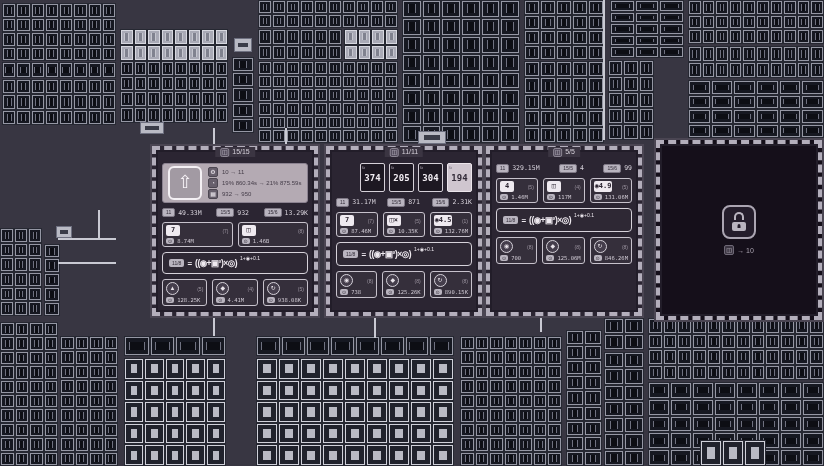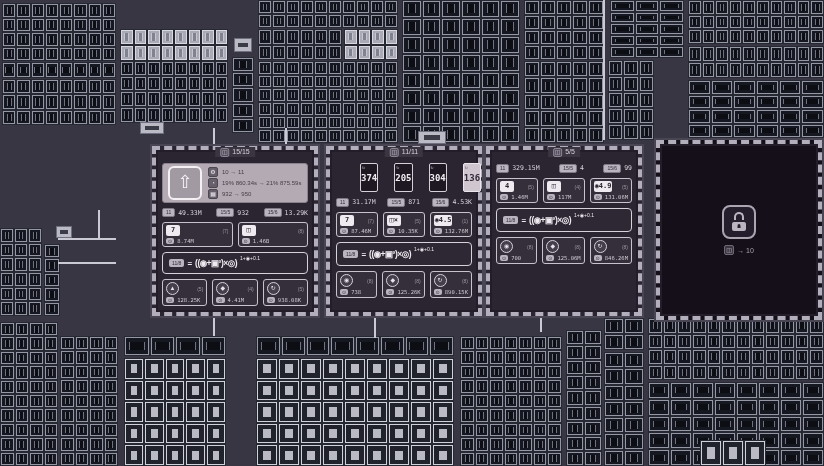--- a/index.html
+++ b/index.html
@@ -32,21 +32,21 @@
   .card{background:#b4aab3;border-radius:3px;border:1px solid #8b8290;display:flex;
         gap:6px;padding:3px 5px;height:40px;box-sizing:border-box;}
   .arrow-btn{width:30px;height:30px;border:2px solid #f4f0f4;border-radius:6px;background:#a29aa3;
         color:#f7f3f7;font-size:18px;line-height:28px;text-align:center;align-self:center;cursor:pointer;}
   .card-rows{flex:1;display:flex;flex-direction:column;justify-content:space-around;}
   .crow{display:flex;align-items:center;gap:4px;}
   .cbadge{width:8px;height:8px;font-size:6px;line-height:8px;text-align:center;color:#efeaf0;
         background:#675f6c;border:1px solid #4d4752;border-radius:2px;flex:none;}
   .ctext{font-size:6px;color:#453d49;white-space:nowrap;}
   
-  .tiles{display:flex;gap:16px;justify-content:space-between;margin-left:24px;}
+  .tiles{display:flex;gap:4px;justify-content:space-between;margin-left:24px;}
   .tile{position:relative;flex:1;height:27px;background:#1d1822;border:1px solid #d5d0d8;
         border-radius:2px;color:#f2edf3;font-family:"DejaVu Sans Mono",monospace;
         font-size:9px;font-weight:bold;display:flex;align-items:center;justify-content:center;cursor:pointer;}
   .tile .fill{position:absolute;left:1px;right:1px;bottom:1px;height:42%;background:#c9c0ca;z-index:0;}
   .tile .tval{position:relative;z-index:1;}
   .tile.hl{background:#cfc6cf;color:#322b38;border-color:#ece6ec;}
   .tile-corner{position:absolute;top:0;left:1px;font-size:5px;color:#8d8592;z-index:1;}
   
   .stats{display:flex;justify-content:space-between;height:10px;}
   .stat{display:flex;align-items:center;gap:3px;}
@@ -1085,35 +1085,35 @@
         <div class="tile">
           <span class="tile-corner">↻</span>
           <span class="tval">205</span>
         </div>
         <div class="tile">
           <span class="tile-corner">↻</span>
           <span class="tval">304</span>
         </div>
         <div class="tile hl">
           <span class="tile-corner">↻</span>
-          <span class="tval">136</span>
+          <span class="tval">194</span>
         </div>
       </div>
       <div class="stats">
         <div class="stat">
           <span class="pill">11</span>
           <span class="sval">31.17M</span>
         </div>
         <div class="stat">
           <span class="pill">15/5</span>
           <span class="sval">871</span>
         </div>
         <div class="stat">
           <span class="pill">15/6</span>
-          <span class="sval">4.53K</span>
+          <span class="sval">2.31K</span>
         </div>
       </div>
       <div class="slots">
         <div class="slot">
           <div class="slot-top">
             <span class="slot-tile">7</span>
             <span class="slot-count">(7)</span>
           </div>
           <div class="cost">
             <span class="cost-pill">⊙</span>

